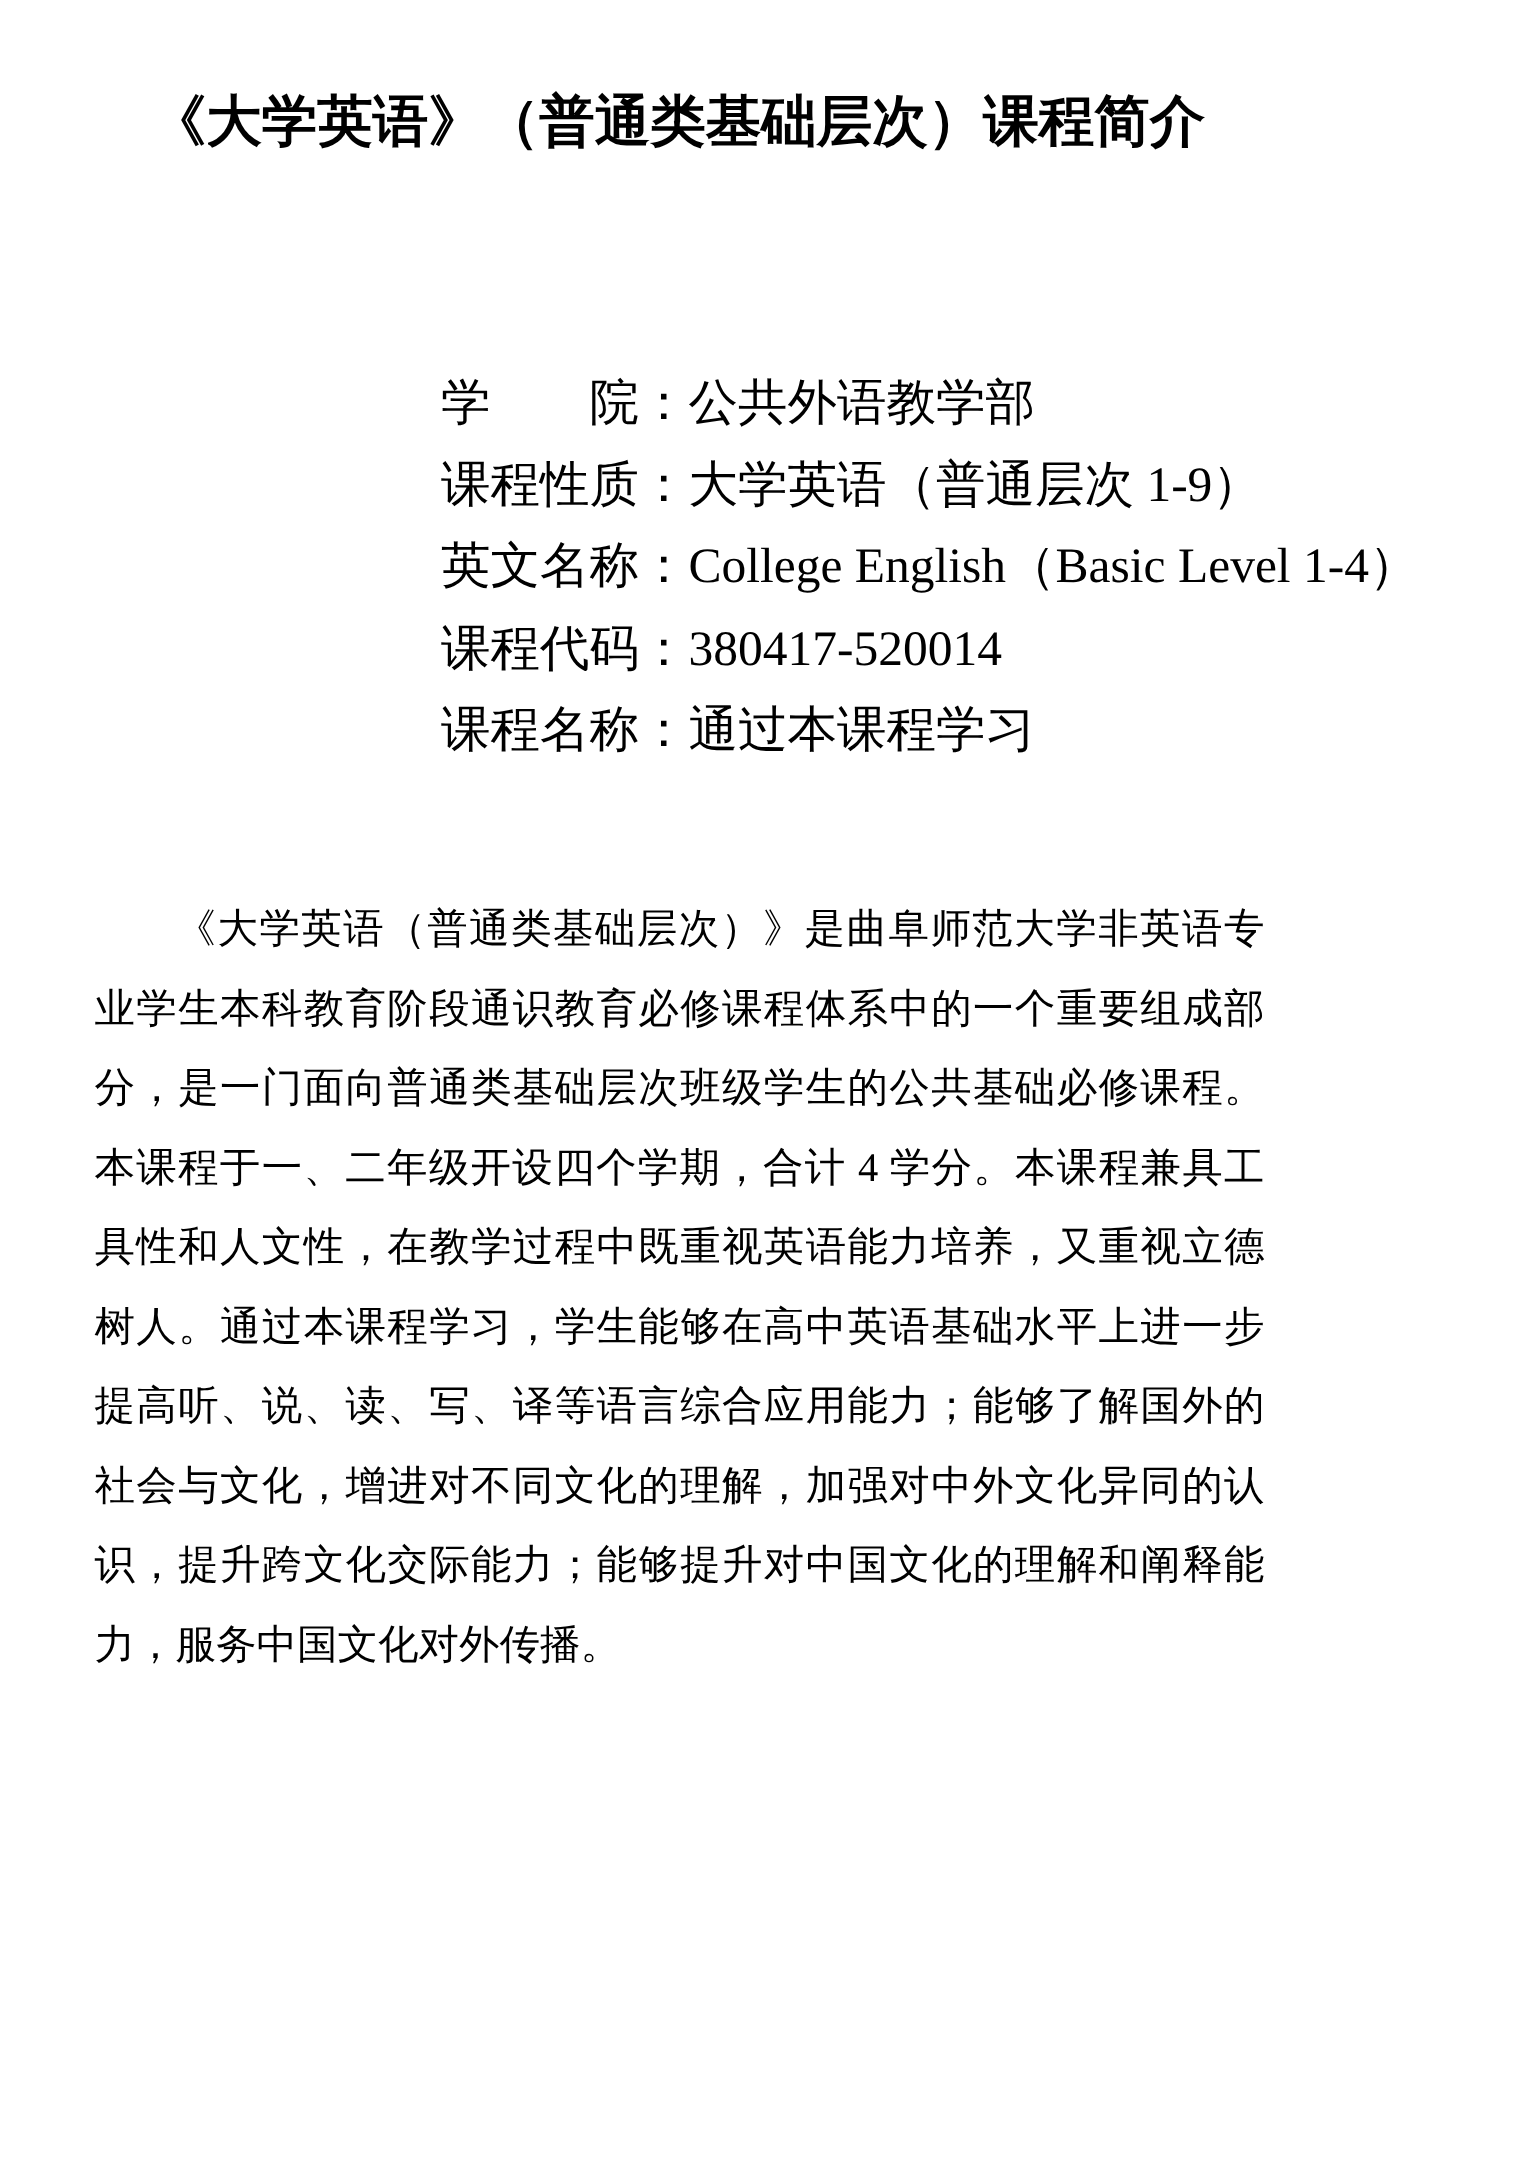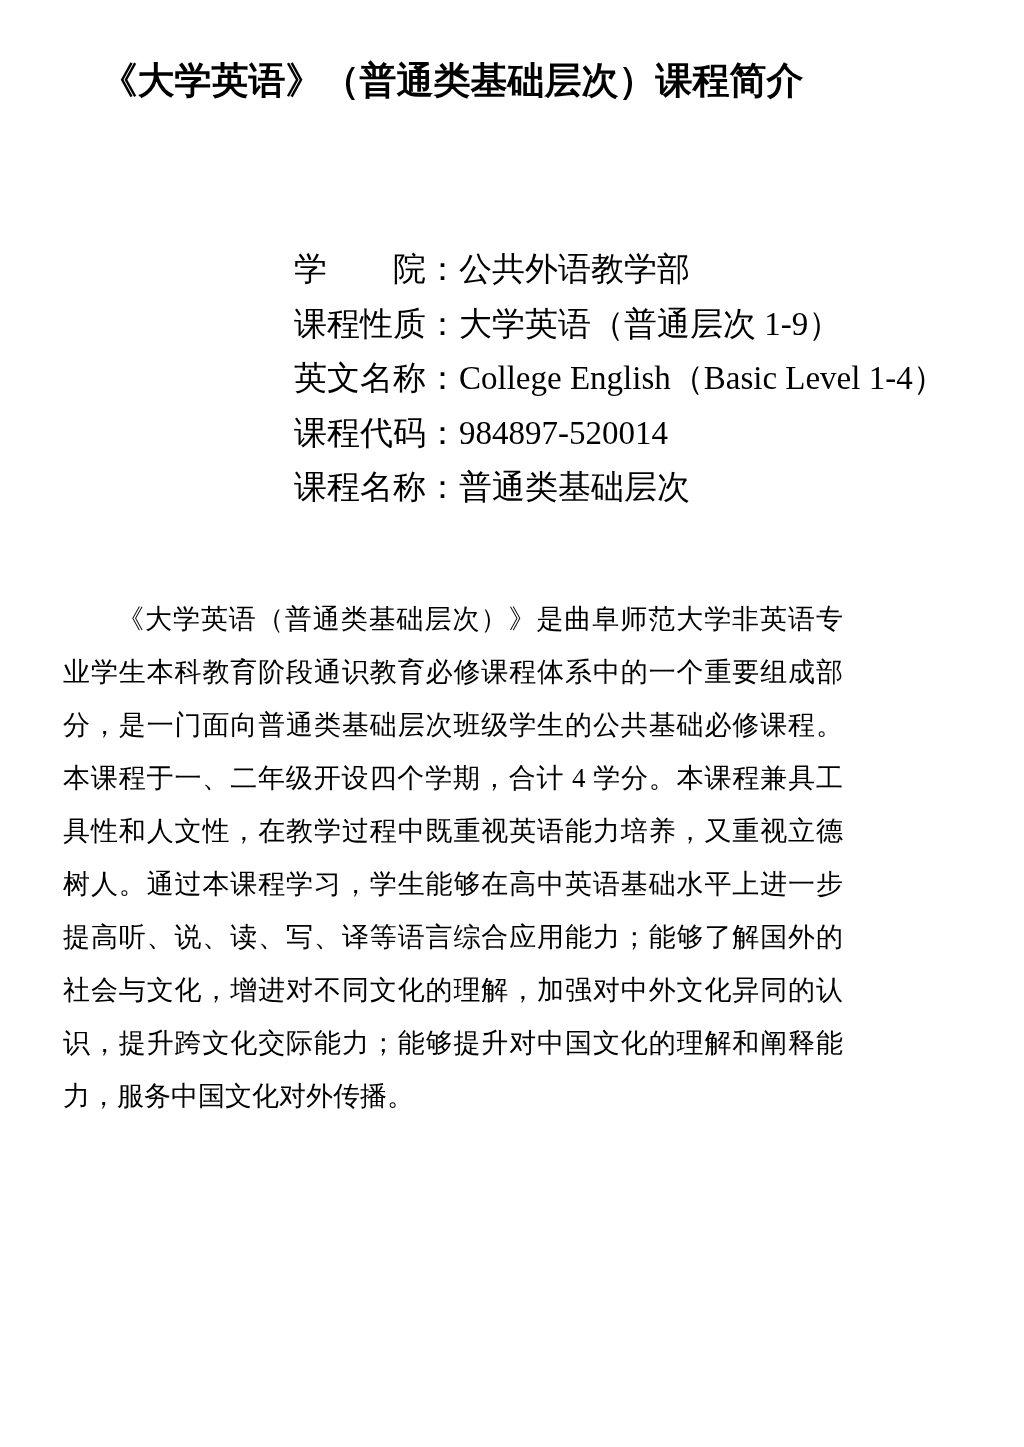--- a/index.html
+++ b/index.html
@@ -70,22 +70,22 @@
     <div class="info-row">
       <span class="info-label">学　　院：</span><span class="info-value">公共外语教学部</span>
     </div>
     <div class="info-row">
       <span class="info-label">课程性质：</span><span class="info-value">大学英语（普通层次 1-9）</span>
     </div>
     <div class="info-row">
       <span class="info-label">英文名称：</span><span class="info-value">College English（Basic Level 1-4）</span>
     </div>
     <div class="info-row">
-      <span class="info-label">课程代码：</span><span class="info-value">984897-520014</span>
+      <span class="info-label">课程代码：</span><span class="info-value">380417-520014</span>
     </div>
     <div class="info-row">
-      <span class="info-label">课程名称：</span><span class="info-value">普通类基础层次</span>
+      <span class="info-label">课程名称：</span><span class="info-value">通过本课程学习</span>
     </div>
   </div>
 
   <p class="body-paragraph">《大学英语（普通类基础层次）》是曲阜师范大学非英语专业学生本科教育阶段通识教育必修课程体系中的一个重要组成部分，是一门面向普通类基础层次班级学生的公共基础必修课程。本课程于一、二年级开设四个学期，合计 4 学分。本课程兼具工具性和人文性，在教学过程中既重视英语能力培养，又重视立德树人。通过本课程学习，学生能够在高中英语基础水平上进一步提高听、说、读、写、译等语言综合应用能力；能够了解国外的社会与文化，增进对不同文化的理解，加强对中外文化异同的认识，提升跨文化交际能力；能够提升对中国文化的理解和阐释能力，服务中国文化对外传播。</p>
 
 </div>
 
 </body></html>

